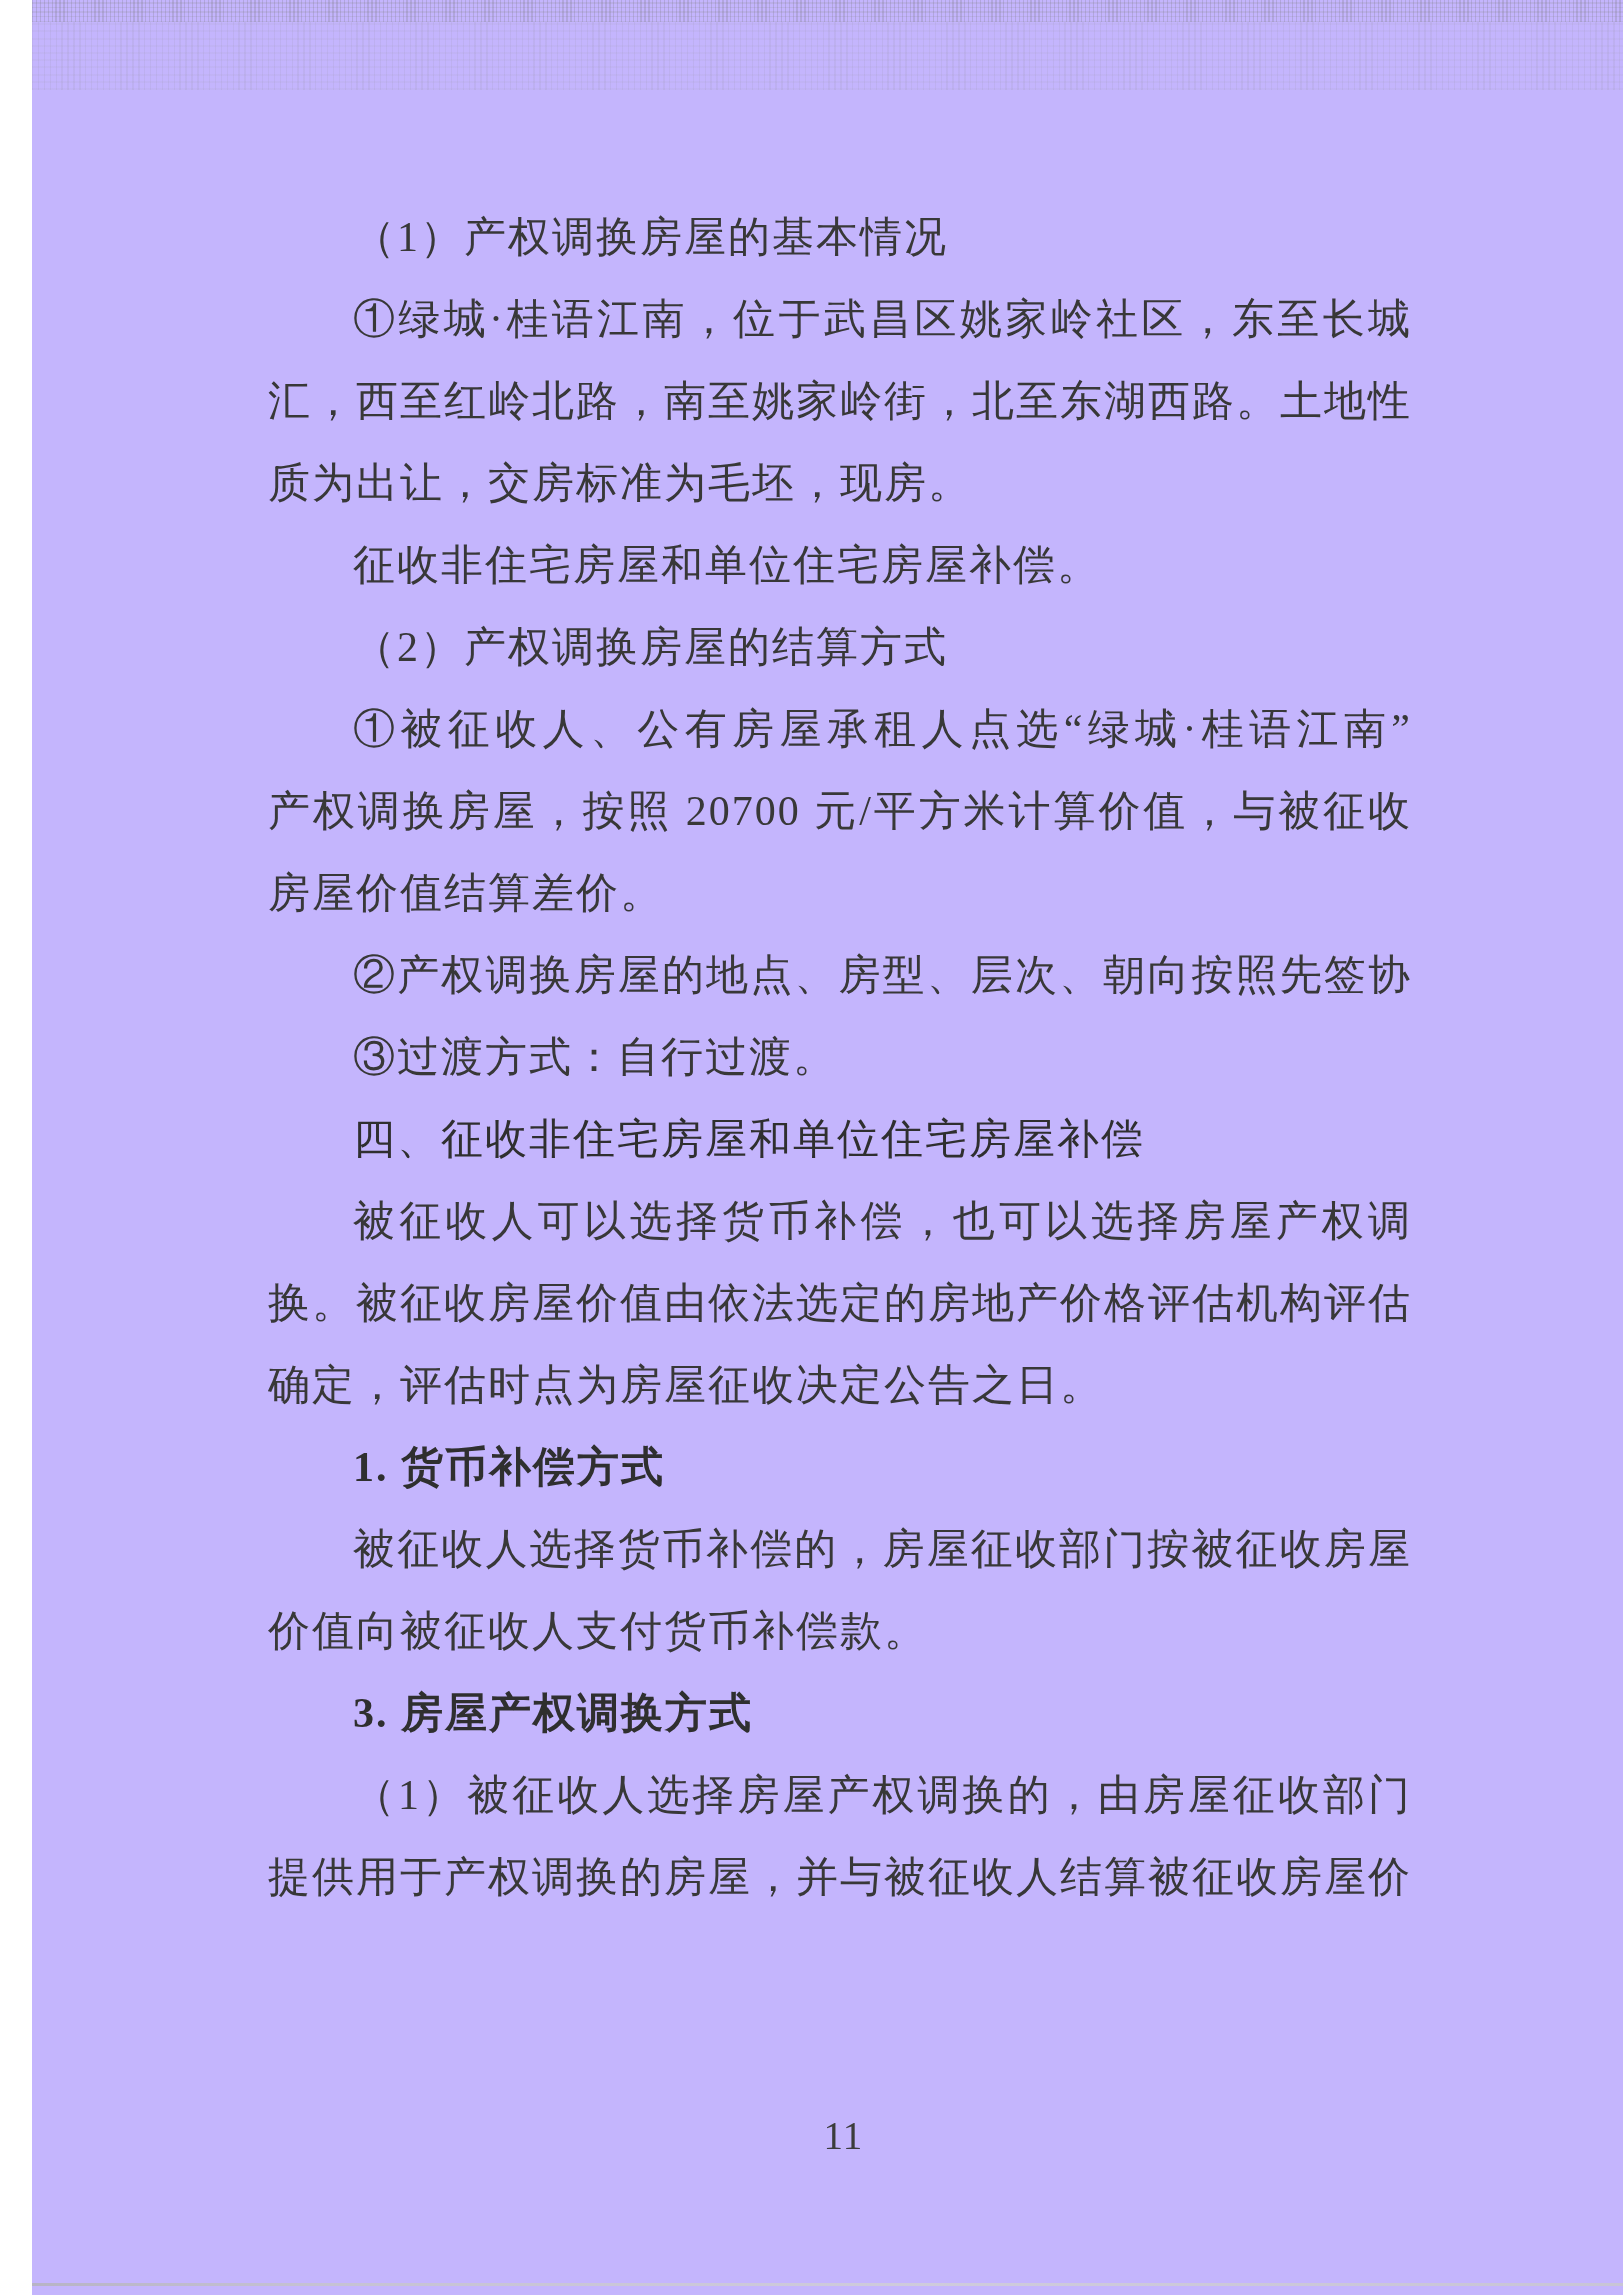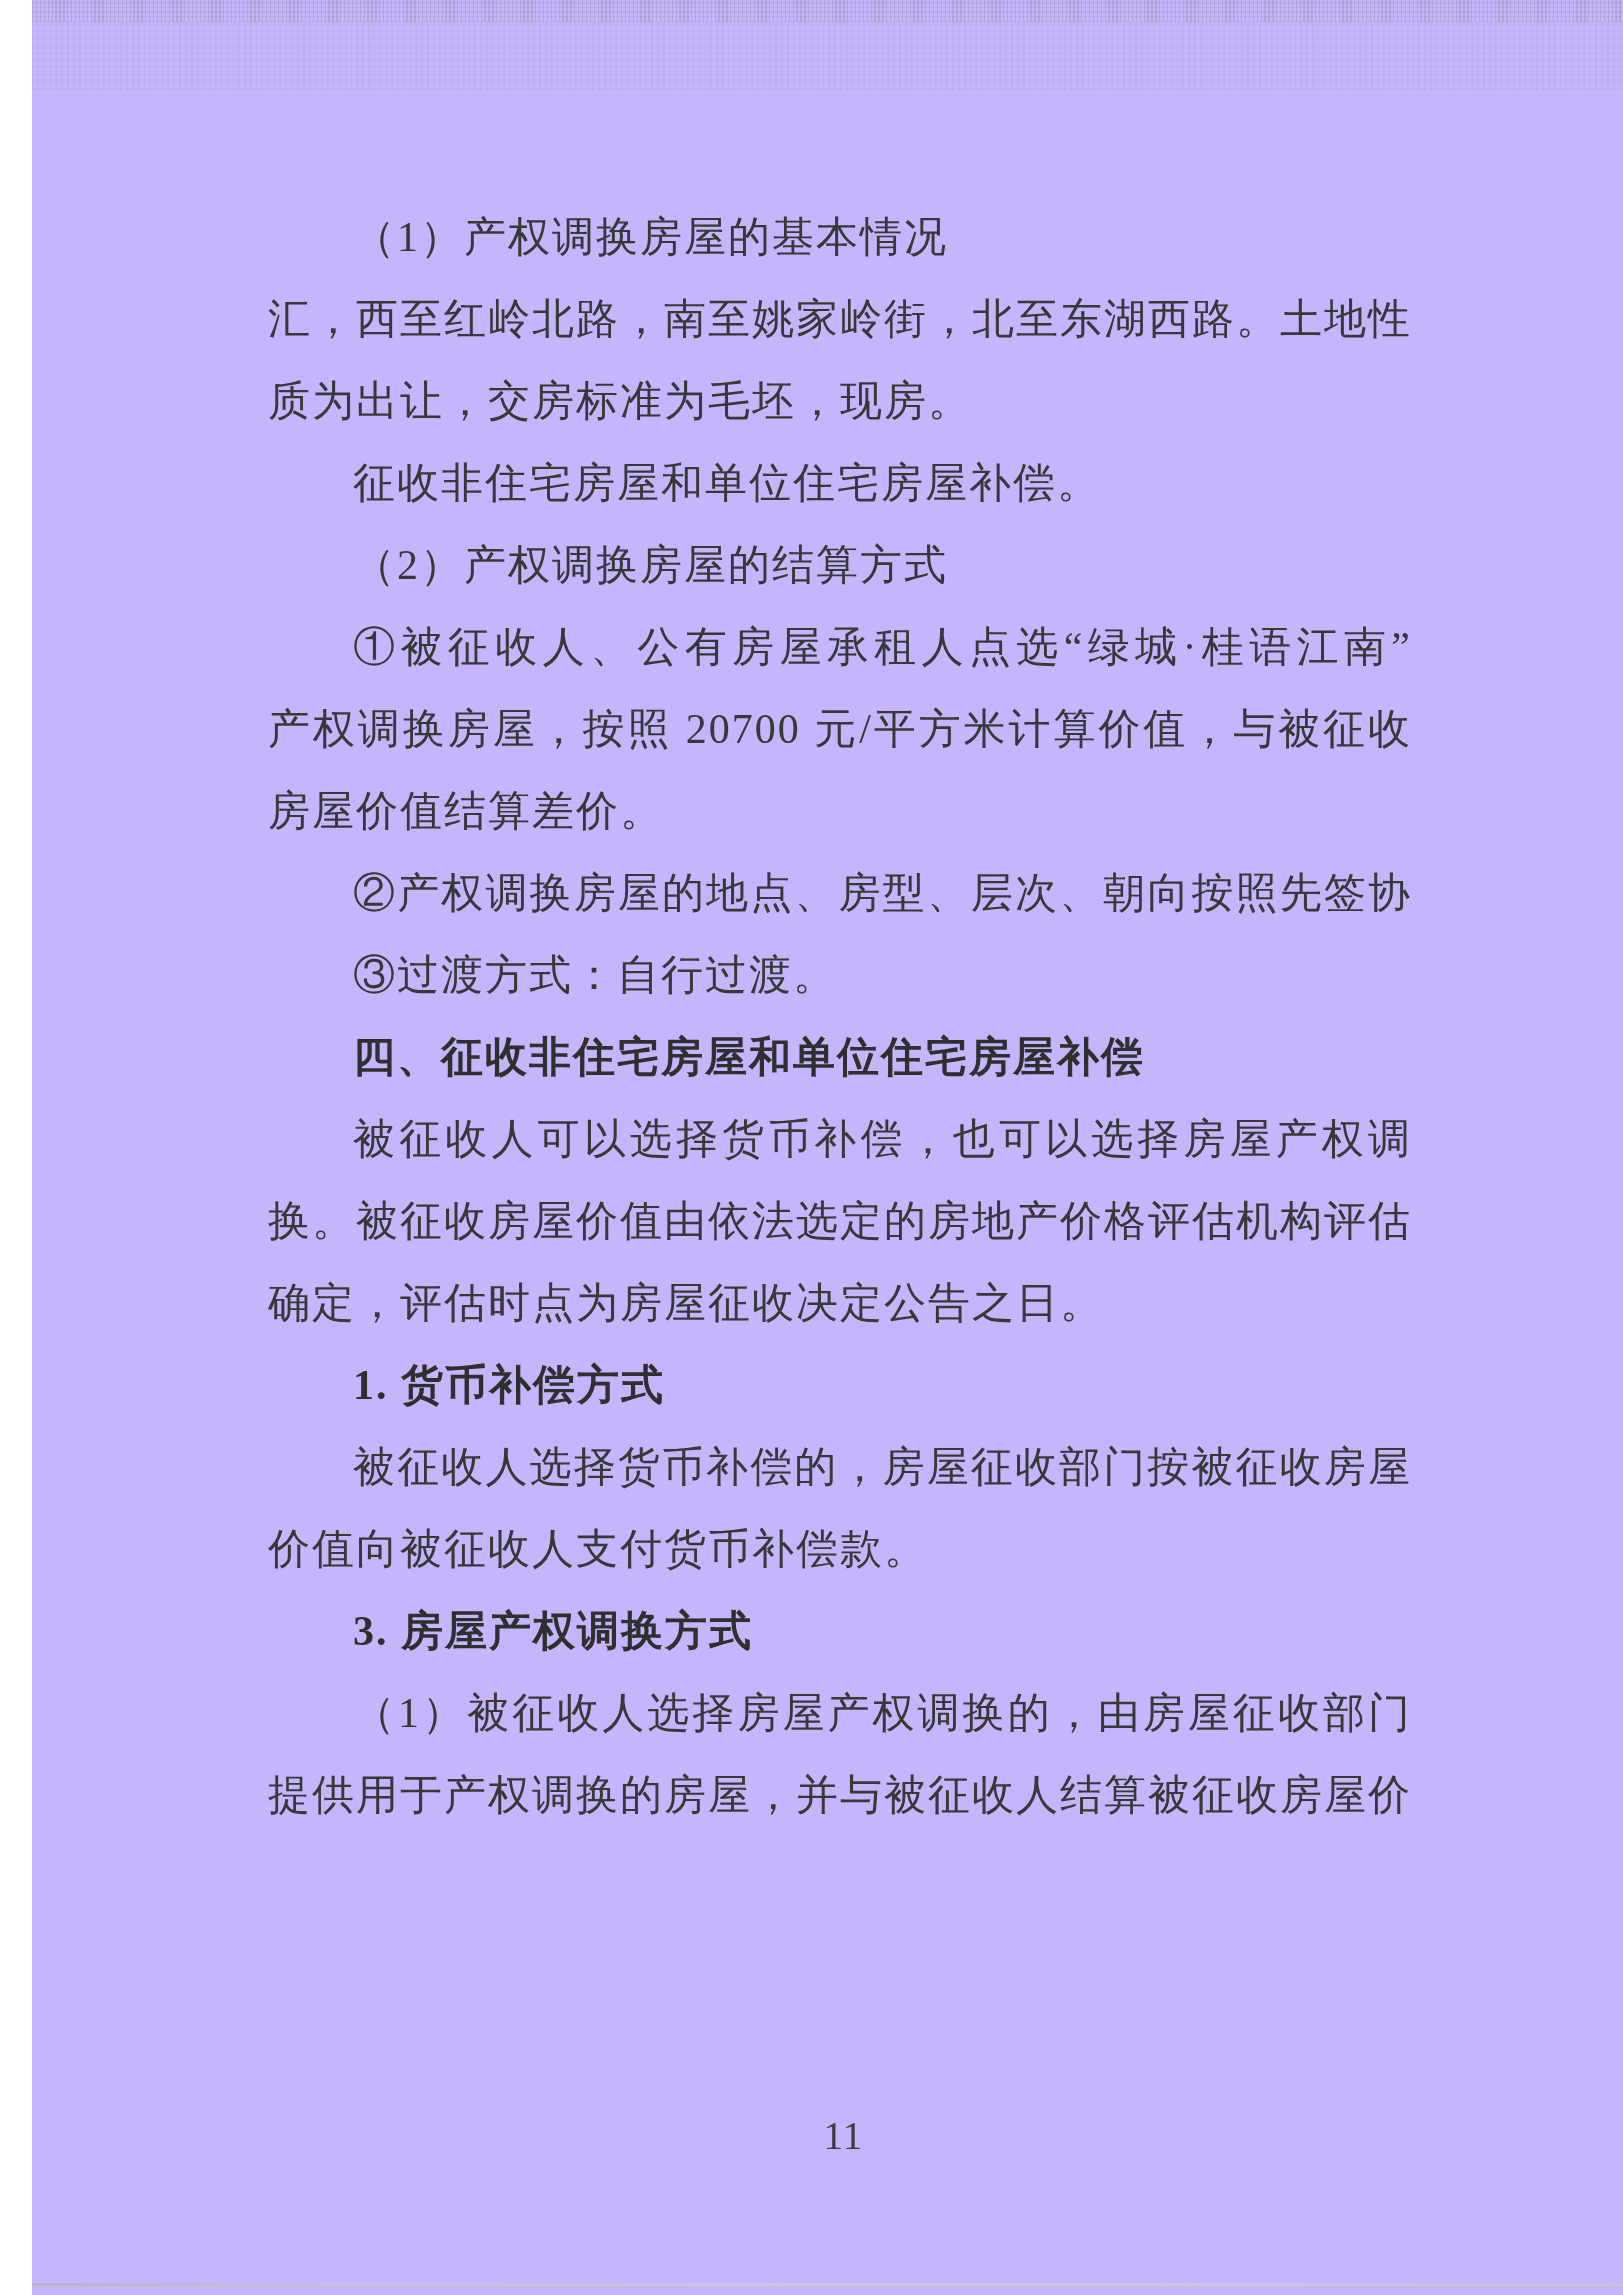--- a/index.html
+++ b/index.html
@@ -48,21 +48,21 @@
     text-align: left;
     white-space: normal;
   }
   .fill {
     text-align: justify;
     text-align-last: justify;
   }
   .indent { text-indent: 85px; }
   .h1 {
     font-family: "Liberation Sans", sans-serif;
-    font-weight: bold;
+    font-weight: normal;
     color: #2f2f2f;
   }
   .h2 {
     font-weight: bold;
     color: #2f2f2f;
   }
   .page-number {
     position: absolute;
     left: 0; right: 0;
     top: 2119px;
@@ -85,20 +85,21 @@
 </head>
 <body>
 
 <div class="page">
 
   <div class="noise-a"></div>
   <div class="noise-b"></div>
 
   <div class="content">
     <div class="line indent">（1）产权调换房屋的基本情况</div>
+    <div class="line indent fill">①绿城·桂语江南，位于武昌区姚家岭社区，东至长城</div>
     <div class="line fill">汇，西至红岭北路，南至姚家岭街，北至东湖西路。土地性</div>
     <div class="line">质为出让，交房标准为毛坯，现房。</div>
     <div class="line indent">征收非住宅房屋和单位住宅房屋补偿。</div>
     <div class="line indent">（2）产权调换房屋的结算方式</div>
     <div class="line indent fill">①被征收人、公有房屋承租人点选“绿城·桂语江南”</div>
     <div class="line fill">产权调换房屋，按照 20700 元/平方米计算价值，与被征收</div>
     <div class="line">房屋价值结算差价。</div>
     <div class="line indent fill">②产权调换房屋的地点、房型、层次、朝向按照先签协</div>
     <div class="line indent">③过渡方式：自行过渡。</div>
     <div class="line indent h1">四、征收非住宅房屋和单位住宅房屋补偿</div>

